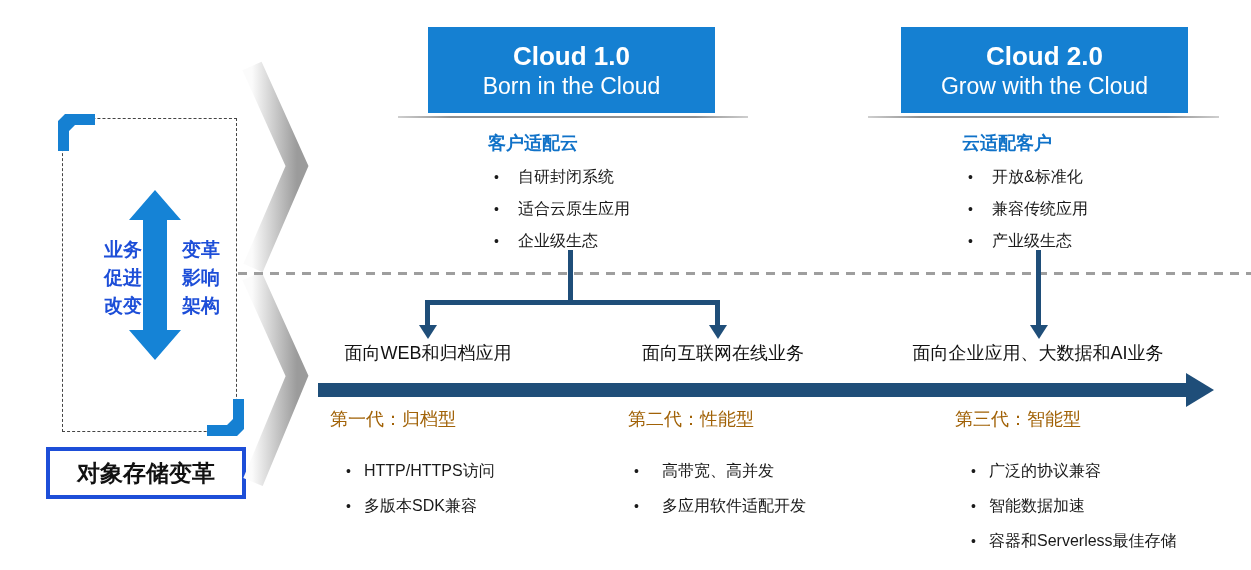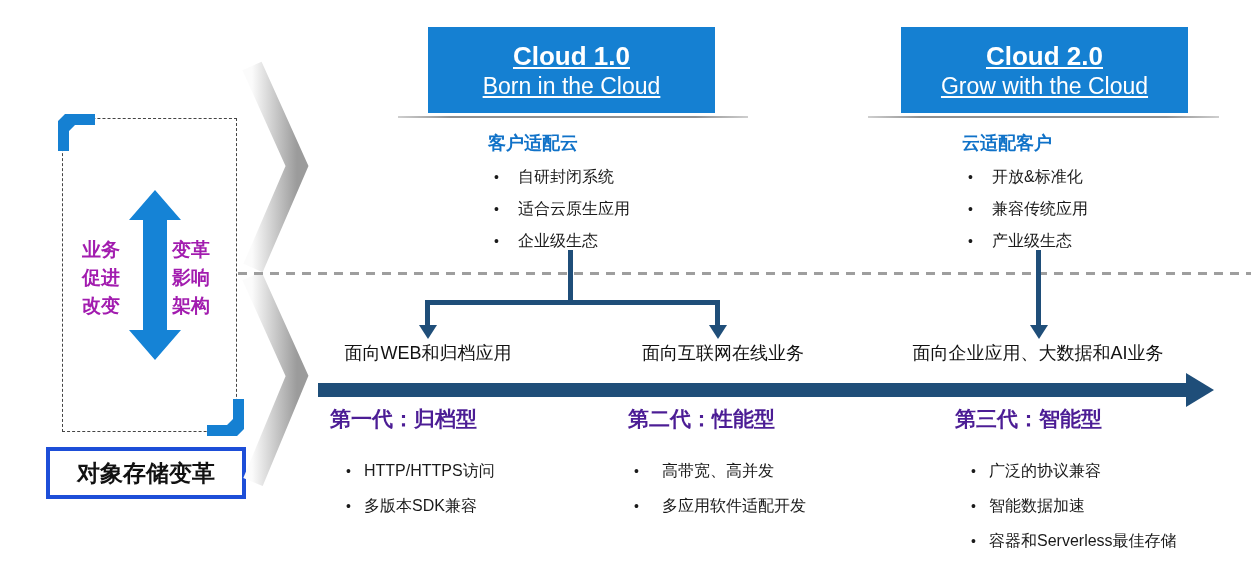--- a/index.html
+++ b/index.html
@@ -11,32 +11,32 @@
 
   
   .lp-title{left:55px;top:74px;width:190px;text-align:center;
     font-size:25px;font-weight:bold;color:#111;}
   .dashed-box{left:62px;top:118px;width:175px;height:314px;
     border:1.5px dashed #444;box-sizing:border-box;}
   .corner{width:38px;height:38px;}
   .corner.tl{left:58px;top:114px;}
   .corner.br{left:206px;top:398px;transform:rotate(180deg);}
   .updown-arrow{left:127px;top:190px;}
-  .cycle-text{top:236px;width:60px;text-align:left;
-    font-size:19px;font-weight:bold;line-height:28px;color:#a21caf;}
+  .cycle-text{top:236px;width:60px;text-align:right;
+    font-size:19px;font-weight:bold;line-height:28px;color:#1d4ed8;}
   .cycle-text.left{left:82px;}
-  .cycle-text.right{left:172px;}
+  .cycle-text.right{left:160px;}
   .cycle-text span{display:block;}
   .red-box{left:46px;top:447px;width:200px;height:52px;border:4px solid #1d4ed8;
     box-sizing:border-box;display:flex;align-items:center;justify-content:center;}
   .red-box span{font-size:23px;font-weight:bold;color:#111;}
 
   
   .cloud-box{width:287px;height:86px;background:#1580d2;color:#ffffff;
-    display:flex;flex-direction:column;align-items:center;justify-content:center;text-decoration:underline;}
+    display:flex;flex-direction:column;align-items:center;justify-content:center;}
   .cloud-box.c1{left:428px;top:27px;}
   .cloud-box.c2{left:895px;top:27px;margin-left:6px;}
   .cloud-title{font-size:26px;font-weight:bold;line-height:32px;}
   .cloud-sub{font-size:23px;line-height:29px;}
   .underline{height:2px;background:linear-gradient(90deg,#cfcfcf,#909090 15%,#909090 85%,#cfcfcf);}
   .underline.u1{left:398px;top:116px;width:350px;}
   .underline.u2{left:868px;top:116px;width:351px;}
 
   
   .feature{width:260px;}
@@ -55,21 +55,21 @@
   .wl-label{top:341px;transform:translateX(-50%);font-size:18px;color:#111;white-space:nowrap;}
   .wl-label.l1{left:428px;}
   .wl-label.l2{left:723px;}
   .wl-label.l3{left:1038px;}
 
   
   .gen{width:300px;}
   .gen.g1{left:330px;top:406px;}
   .gen.g2{left:628px;top:406px;}
   .gen.g3{left:955px;top:406px;}
-  .g-heading{font-size:21px;font-weight:bold;color:#4c1d95;line-height:26px;}
+  .g-heading{font-size:18px;font-weight:normal;color:#a16207;line-height:26px;}
   .g-bullets{margin-top:28px;}
   .gen .b-row{margin-bottom:13px;}
   .gen .b-dot{width:34px;padding-left:16px;}
   .gen.g2 .b-dot{width:34px;padding-left:6px;}
 </style>
 </head>
 <body>
 
 <div class="canvas">
 

